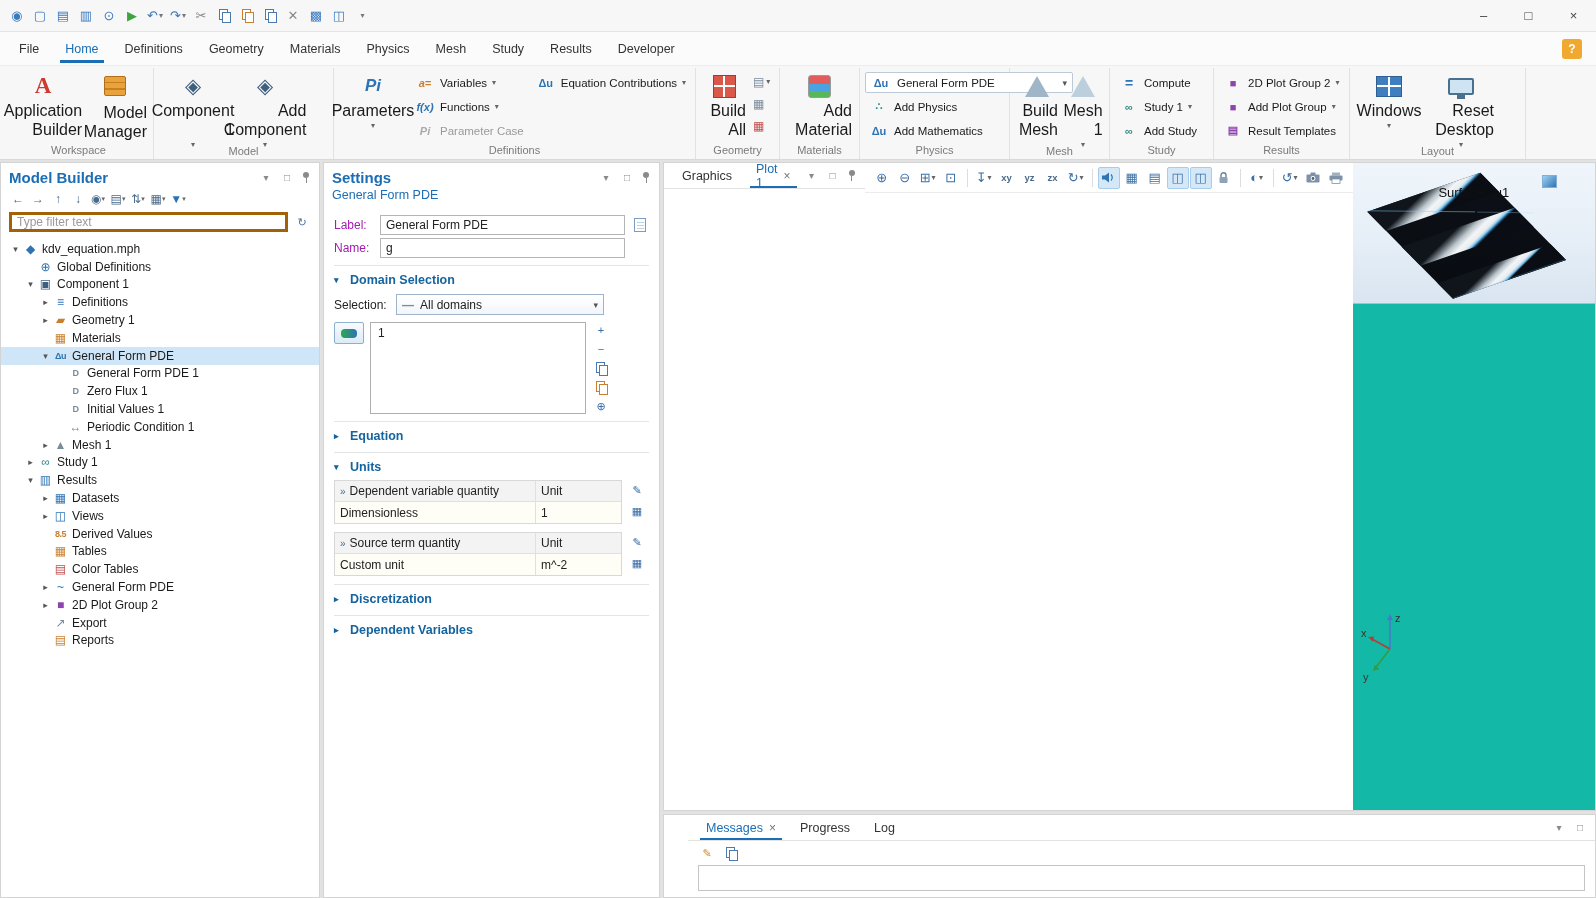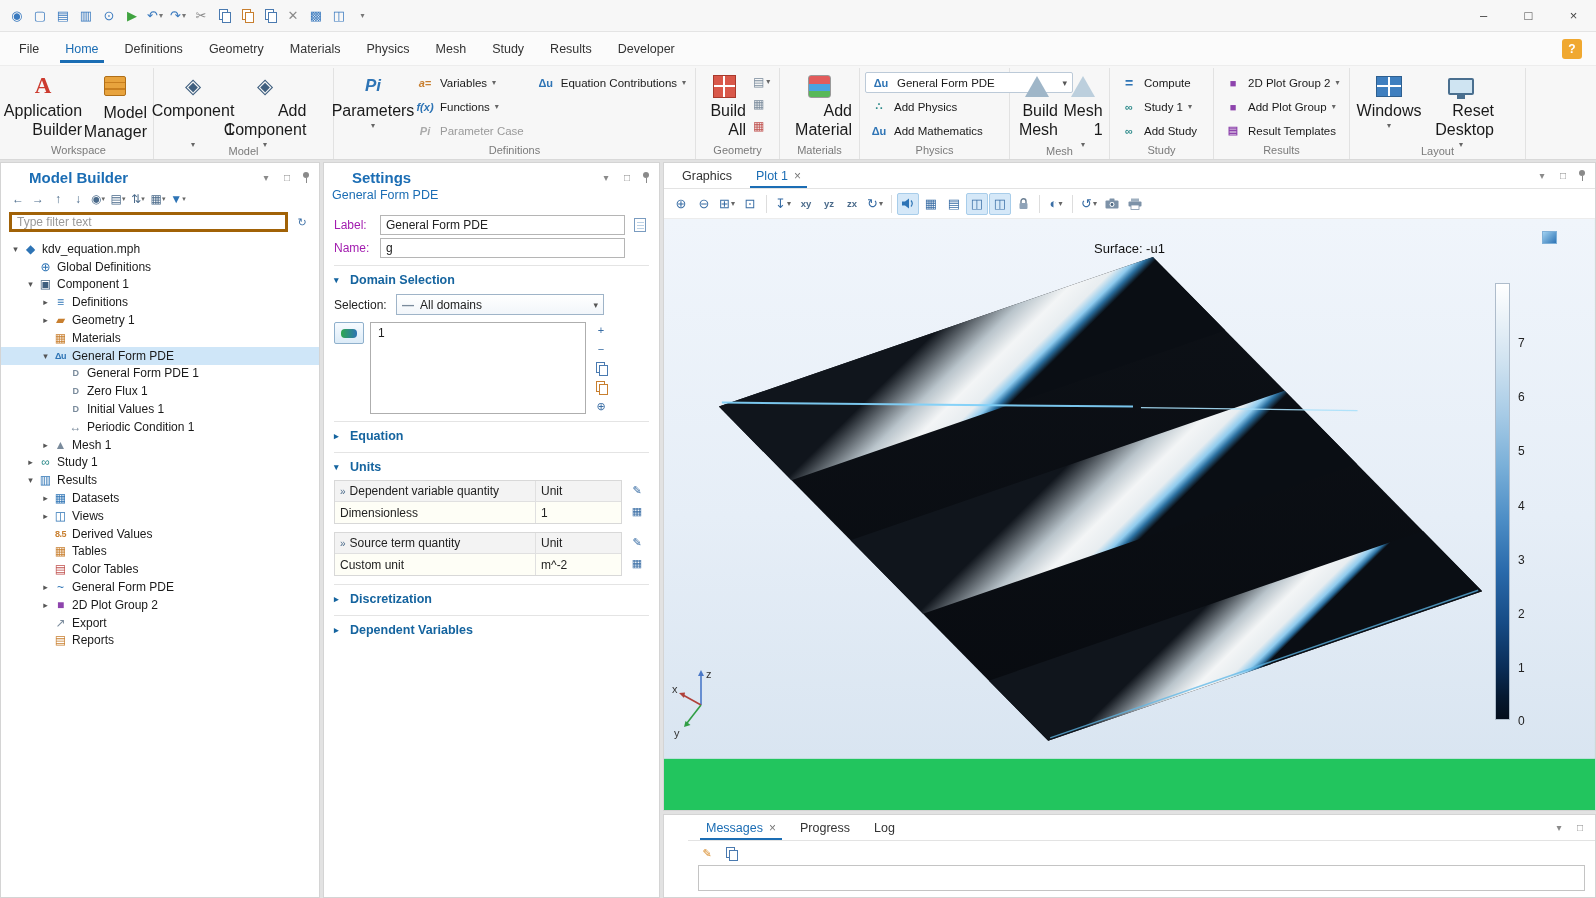--- a/index.html
+++ b/index.html
@@ -61,21 +61,21 @@
   .rbtn-xs{display:flex;align-items:center;gap:2px;height:19px;padding:0 2px;font-size:12px;border-radius:2px;}
 
   
   .main{flex:1;display:flex;gap:3px;background:#e2e2e2;padding-top:2px;min-height:0;}
   .panel{background:#fff;border:1px solid #d4d4d4;display:flex;flex-direction:column;min-height:0;}
   .mb-panel{width:320px;flex:0 0 320px;}
   .set-panel{width:337px;flex:0 0 337px;}
   .right-col{flex:1;display:flex;flex-direction:column;gap:3px;min-width:0;}
 
   .panel-head{display:flex;align-items:center;padding:6px 8px 2px;}
-  .panel-title{color:#1b6db4;font-size:15px;font-weight:600;margin-left:20px;}
+  .panel-title{color:#1b6db4;font-size:15px;font-weight:600;}
   .head-icons{margin-left:auto;display:flex;gap:7px;align-items:center;color:#8a8a8a;font-size:10px;}
   .hic{width:14px;text-align:center;cursor:default;}
   .ic-pin{display:inline-block;width:10px;height:11px;position:relative;}
   .ic-pin::before{content:"";position:absolute;top:0;left:2px;width:6px;height:6px;border-radius:50%;background:#8a8a8a;}
   .ic-pin::after{content:"";position:absolute;top:6px;left:4.5px;width:1px;height:5px;background:#8a8a8a;}
 
   
   .mb-toolbar{display:flex;align-items:center;gap:2px;padding:2px 8px 4px;color:#555;}
   .mbt{min-width:18px;height:18px;display:flex;align-items:center;justify-content:center;font-size:12px;color:#4a6a8a;}
   .mbt .caret{font-size:7px;}
@@ -124,32 +124,32 @@
   .urow{display:flex;height:21px;align-items:stretch;}
   .urow.uhead{background:#f3f3f3;border-bottom:1px solid #e0e0e0;}
   .urow:not(.uhead){background:#fefef6;}
   .ucell{display:flex;align-items:center;padding:0 5px;font-size:12px;color:#222;}
   .uc1{flex:1;gap:4px;}
   .uc2{width:86px;border-left:1px solid #e0e0e0;}
   .dbl{color:#4a6a8a;font-size:10px;}
   .ucol-icons{display:flex;flex-direction:column;gap:5px;margin-left:6px;padding-top:2px;}
 
   
-  .gfx-panel{flex:1;display:flex;flex-direction:column;min-height:0;}
+  .gfx-panel{flex:1;display:flex;flex-direction:row;min-height:0;}
   .gtabs{height:26px;flex:0 0 26px;display:flex;align-items:stretch;padding:0 8px;gap:4px;border-bottom:1px solid #e3e3e3;}
   .gtab{display:flex;align-items:center;gap:6px;padding:0 10px;color:#333;font-size:12.5px;position:relative;cursor:default;}
   .gtab.active{color:#1b6db4;}
   .gtab.active::after{content:"";position:absolute;left:4px;right:4px;bottom:0;height:2.5px;background:#1b6db4;}
   .tabx{color:#777;font-size:12px;}
   .gtoolbar{height:30px;flex:0 0 30px;display:flex;align-items:center;gap:1px;padding:0 6px;border-bottom:1px solid #ececec;}
   .gbtn{min-width:22px;height:22px;display:flex;align-items:center;justify-content:center;color:#3a6ea5;font-size:13px;border:1px solid transparent;border-radius:2px;gap:1px;cursor:default;}
   .gbtn.small-text{font-size:9.5px;font-weight:bold;color:#4a6a8a;}
   .gbtn.active{background:#d5e8f8;border-color:#a8cdea;}
   .sep{width:1px;height:18px;background:#ddd;margin:0 4px;flex:0 0 1px;}
-  .plot-area{flex:1;position:relative;overflow:hidden;background:#22c55e;}
+  .plot-area{flex:1;position:relative;overflow:hidden;background:#14b8a6;}
   .plot-area svg.surface{position:absolute;inset:0;}
   .plot-title{position:absolute;top:22px;left:0;right:0;text-align:center;font-size:13px;color:#111;}
   .colorbar{position:absolute;left:831px;top:64px;width:15px;height:437px;border:1px solid #aebccb;
     background:linear-gradient(180deg,#ffffff 0%,#eaf2f8 8%,#cfe2f0 18%,#a7cbe6 30%,#79afd8 42%,#4d8ec6 54%,#2a6aab 66%,#164b85 78%,#0a2d58 88%,#051830 95%,#030d1c 100%);}
   .cbtick{position:absolute;left:854px;width:24px;font-size:12px;color:#222;}
   .triad{position:absolute;left:7px;top:446px;}
   .plot-gear{position:absolute;right:38px;top:12px;width:15px;height:13px;border:1px solid #7fb0d8;
     background:linear-gradient(135deg,#9fd0f0,#2e74b5);}
 
   

